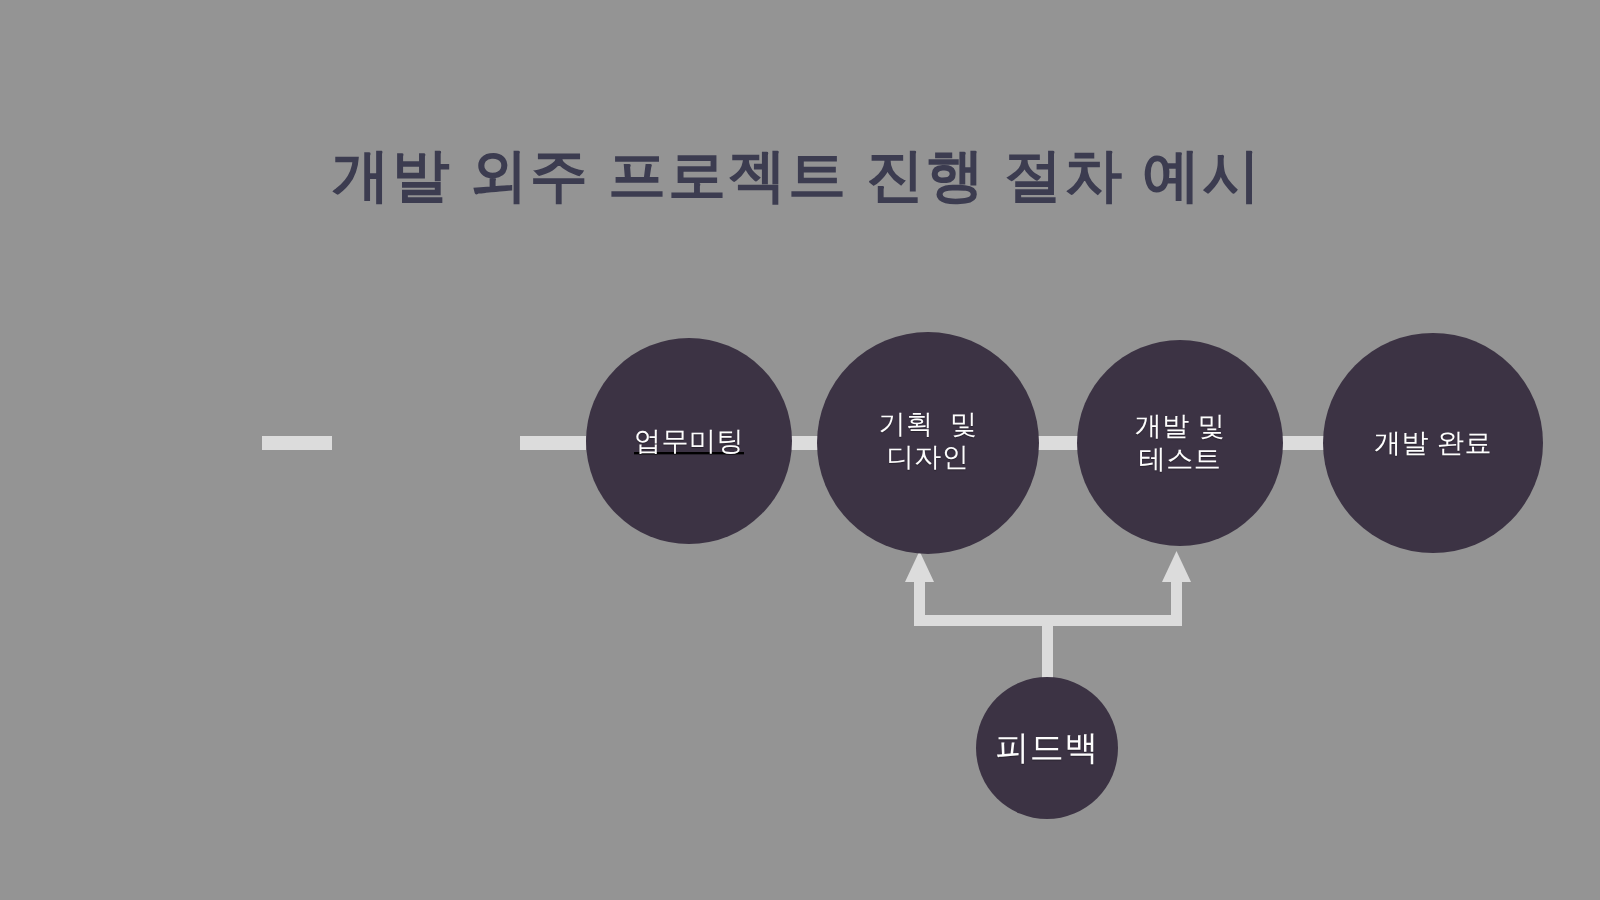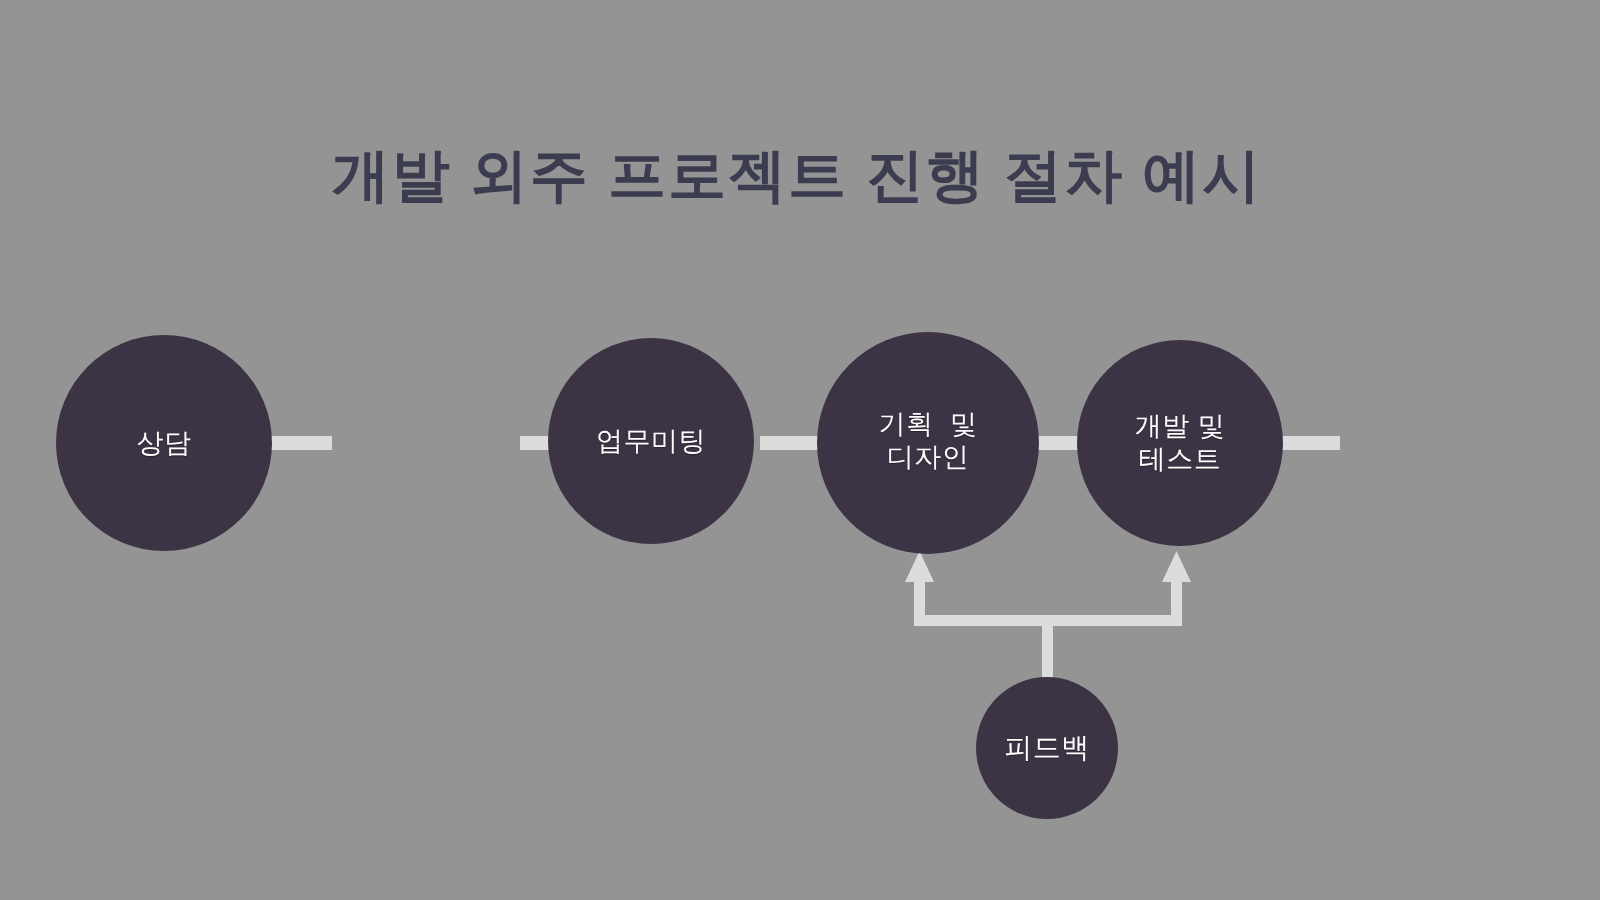--- a/index.html
+++ b/index.html
@@ -73,21 +73,21 @@
     font-size: 16px;
     font-weight: bold;
     text-align: center;
     margin-top: 3px;
     letter-spacing: -0.2px;
     white-space: nowrap;
     text-shadow: 0 1px 1px rgba(0,0,0,0.3);
     user-select: none;
   }
   .node-feedback .node-label {
-    font-size: 28px;
+    font-size: 34px;
   }
 </style>
 </head>
 <body>
 
 <div id="stage">
 
   <div id="diagram-title">개발 외주 프로젝트 진행 절차 예시</div>
 
   <svg id="connectors" viewBox="0 0 1600 900" width="1600" height="900">
@@ -103,37 +103,37 @@
     <rect x="902" y="615" width="268" height="11" fill="#dcdcdc"></rect>
 
     <rect x="902" y="580" width="11" height="40" fill="#dcdcdc"></rect>
 
     <rect x="1159" y="580" width="11" height="40" fill="#dcdcdc"></rect>
 
     <polygon points="907.5,551 922,582 893,582" fill="#dcdcdc"></polygon>
     <polygon points="1164.5,551 1179,582 1150,582" fill="#dcdcdc"></polygon>
   </svg>
 
-  <div class="node" style="left:44px; top:335px; width:216px; height:216px;">
-    <div class="node-label">상담</div>
-  </div>
 
 
-  <div class="node" style="left:536px; top:338px; width:206px; height:206px;">
+  <div class="node" style="left:574px; top:338px; width:206px; height:206px;text-decoration:underline;">
     <div class="node-label">업무미팅</div>
   </div>
 
   <div class="node" style="left:805px; top:332px; width:222px; height:222px;font-family:Liberation Mono, monospace;">
     <div class="node-label">기획 및
 디자인</div>
   </div>
 
   <div class="node" style="left:1065px; top:340px; width:206px; height:206px;">
     <div class="node-label">개발 및
 테스트</div>
   </div>
 
+  <div class="node" style="left:1311px; top:333px; width:220px; height:220px;">
+    <div class="node-label">개발 완료</div>
+  </div>
 
   <div class="node node-feedback" style="left:964px; top:677px; width:142px; height:142px;">
     <div class="node-label">피드백</div>
   </div>
 
 </div>
 
 </body></html>

